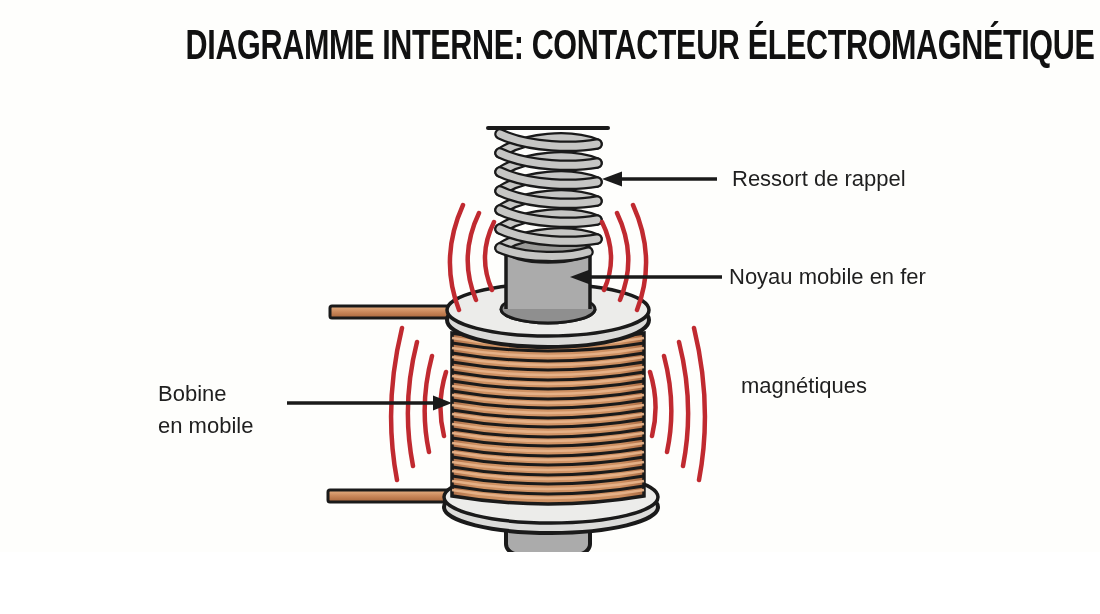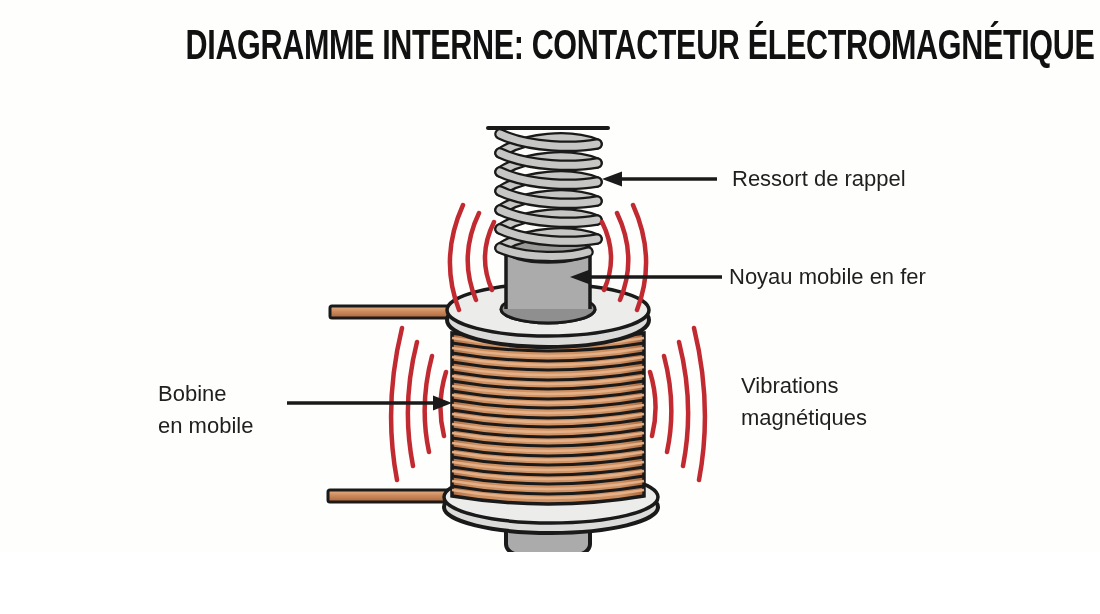--- a/index.html
+++ b/index.html
@@ -109,21 +109,20 @@
     <span>Ressort de rappel</span>
   </div>
   <div class="lbl lbl-noyau">
     <span>Noyau mobile en fer</span>
   </div>
   <div class="lbl lbl-bobine">
     <span>Bobine</span>
     <span>en mobile</span>
   </div>
   <div class="lbl lbl-vibrations">
-    <span>Vibrations</span>
     <span>magnétiques</span>
   </div>
 
   <div class="bottom-bar">
     <i style="left:115px;width:24px;"></i>
     <i style="left:150px;width:160px;"></i>
     <i style="left:320px;width:102px;"></i>
     <i style="left:434px;width:428px;"></i>
     <i style="left:872px;width:80px;"></i>
     <i style="left:962px;width:80px;"></i>

